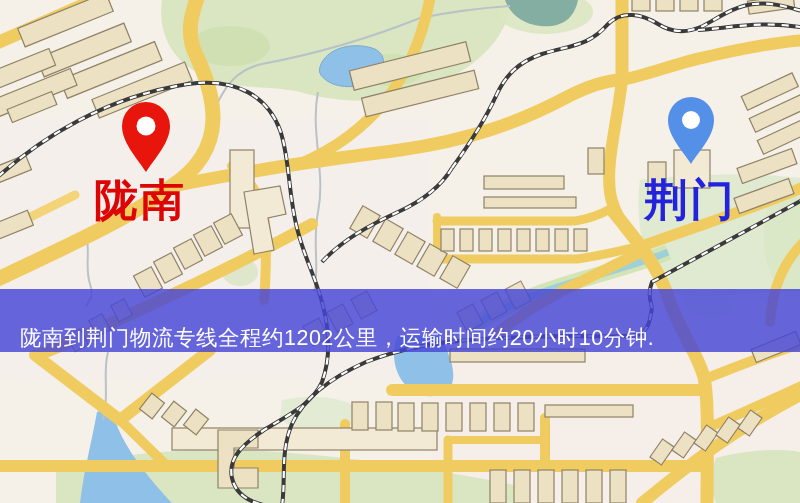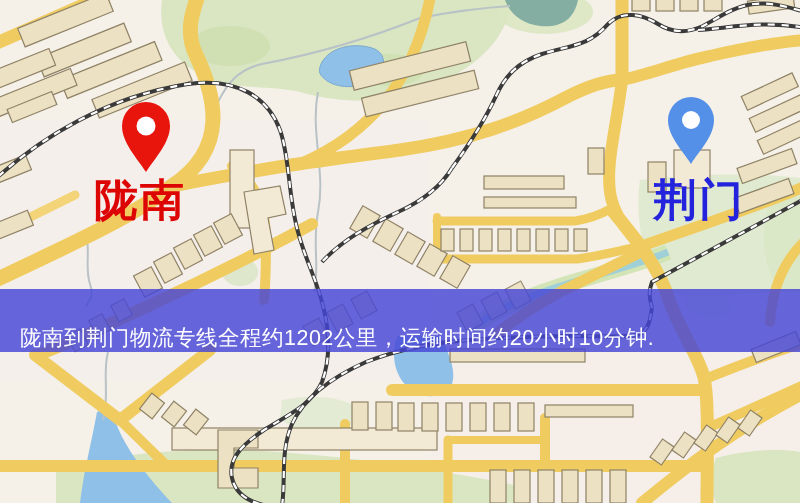--- a/index.html
+++ b/index.html
@@ -22,21 +22,21 @@
   .bld{fill:var(--building);stroke:var(--building-edge);stroke-width:1.2;}
   .bld-lt{fill:#f3ead6;stroke:var(--building-edge);stroke-width:1.2;}
   .park{fill:var(--park);}
   .park-pale{fill:var(--park-pale);}
   .wat{fill:var(--water);}
   .stream{fill:none;stroke:var(--stream);stroke-width:2;}
   .marker{position:absolute;width:52px;height:72px;transform:translate(-50%,-100%);}
   .map-label{position:absolute;font-weight:bold;font-size:44px;line-height:1;letter-spacing:2px;
     font-family:"Liberation Sans","DejaVu Sans",sans-serif;white-space:nowrap;}
   .label-origin{color:var(--origin-label);}
-  .label-dest{color:var(--dest-label);margin-left:9px;}
+  .label-dest{color:var(--dest-label);}
   .banner{position:absolute;left:0;top:289px;width:800px;height:63px;background:var(--banner-bg);
     display:flex;align-items:flex-end;padding-left:20px;}
   .banner span{color:var(--banner-text);font-size:21.5px;letter-spacing:0.5px;}
 </style>
 </head>
 <body>
 
 <div class="map-wrap">
 
   <svg width="800" height="503" viewBox="0 0 800 503">

